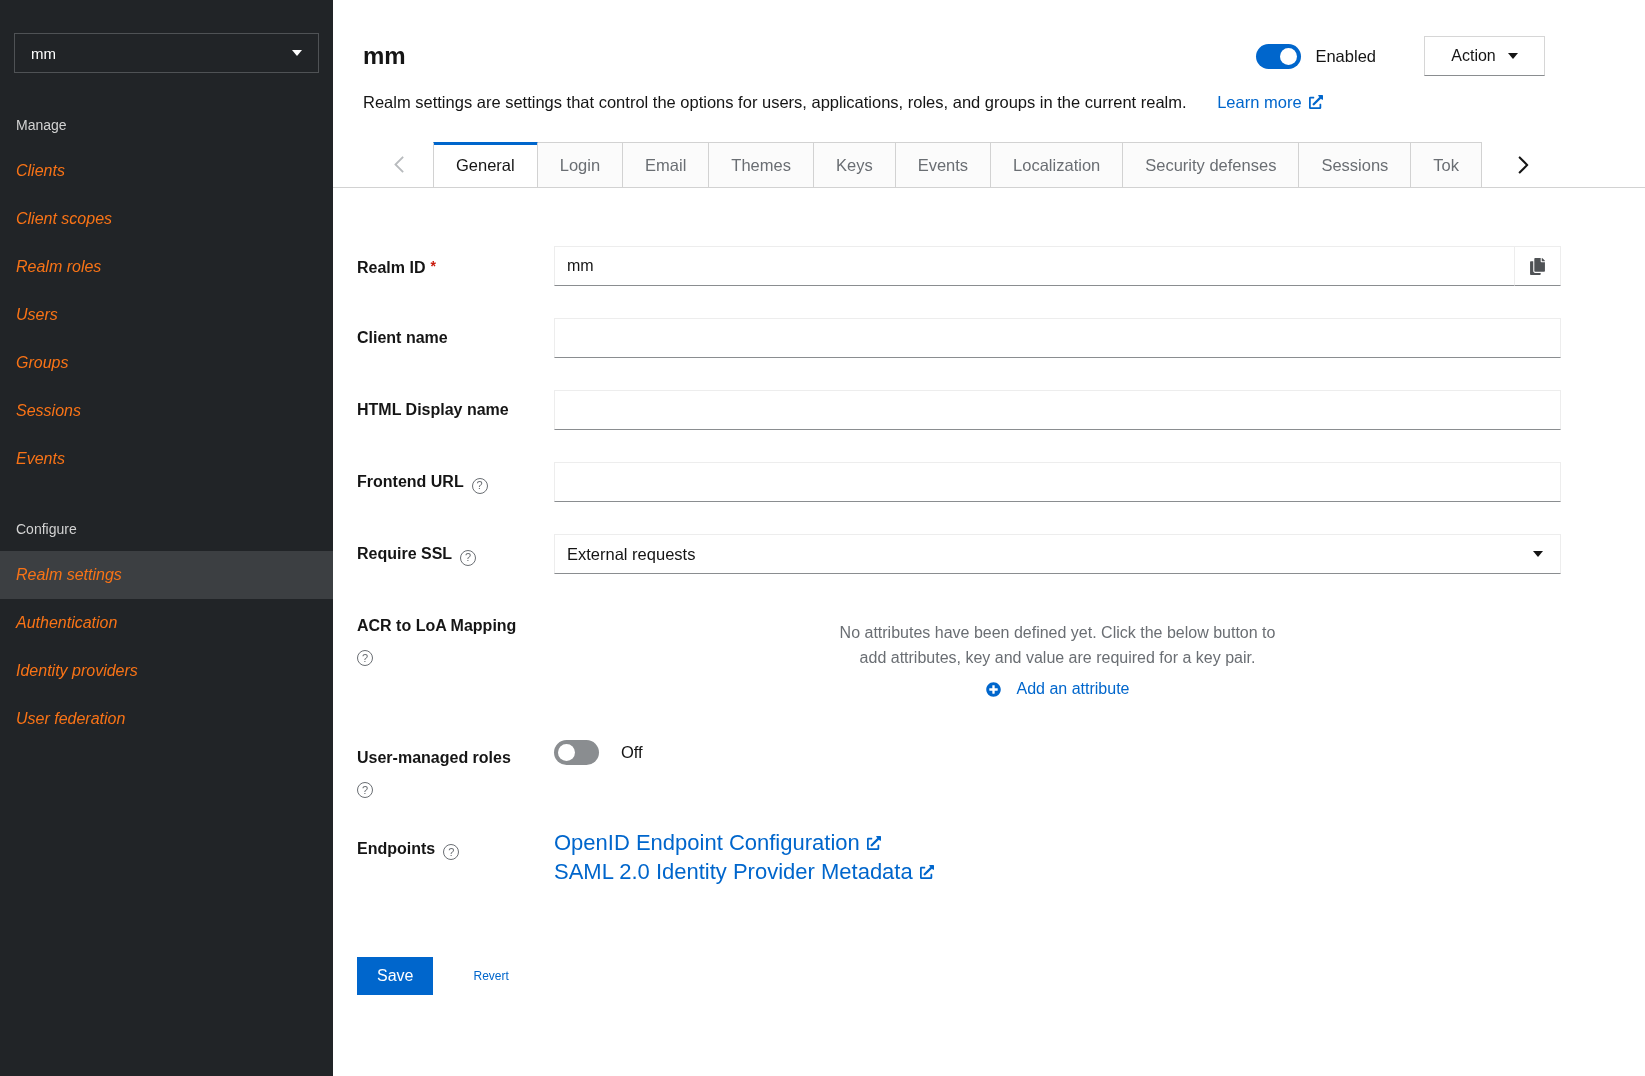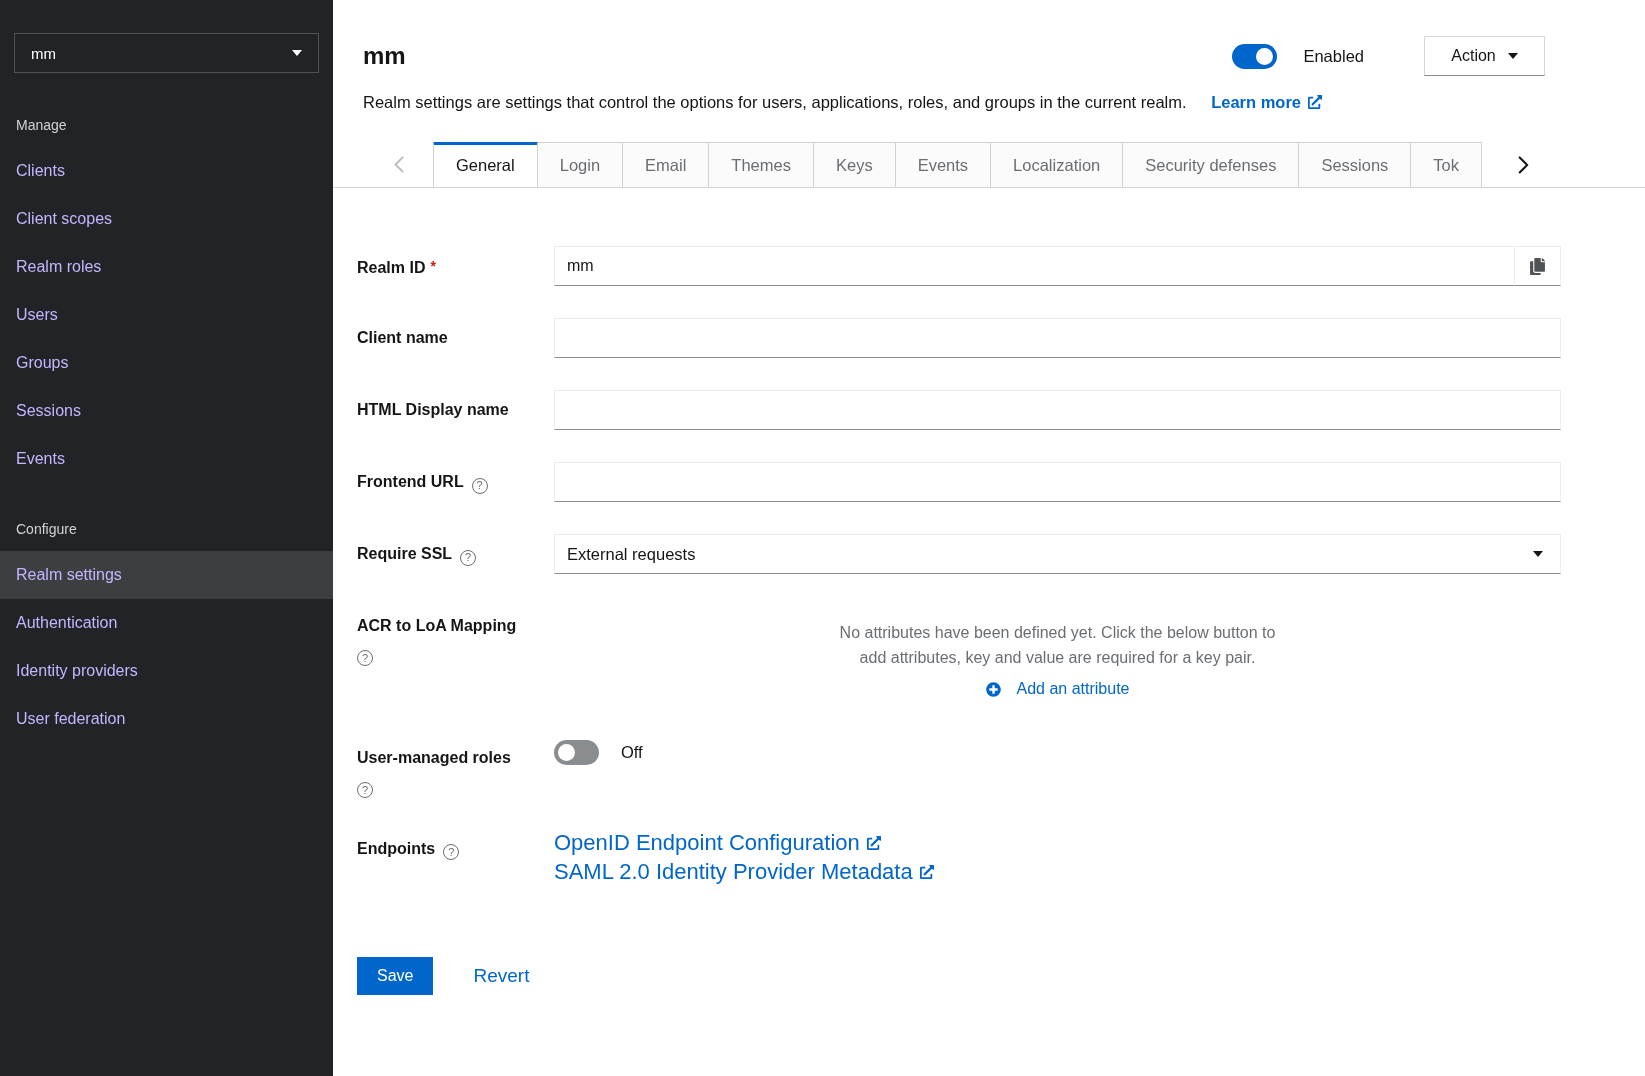--- a/index.html
+++ b/index.html
@@ -31,35 +31,36 @@
     font-size: 15px;
     cursor: pointer;
   }
   .section-title {
     margin: 44px 16px 14px;
     font-size: 14px;
     color: #d2d2d2;
   }
   .nav-section + .nav-section .section-title { margin-top: 38px; }
   .nav-item {
-    color: #c4b5fd;
+    color: #f97316;
     font-size: 16px;
     line-height: 20px;
     padding: 14px 16px;
     cursor: pointer;
+    font-style: italic;
   }
   .nav-item.selected { background: #3c3f42; }
 
   
   .main { flex: 1; display: flex; flex-direction: column; min-width: 0; }
 
   .header { padding: 36px 100px 0 30px; }
   .header-top { display: flex; align-items: center; }
   .page-title { font-size: 24px; font-weight: 700; }
-  .header-right { margin-left: auto; display: flex; align-items: center; gap: 12px; }
+  .header-right { margin-left: auto; display: flex; align-items: center; }
 
   .toggle { width: 45px; height: 25px; border-radius: 14px; position: relative; cursor: pointer; }
   .toggle .knob { position: absolute; top: 4px; width: 17px; height: 17px; border-radius: 50%; background: #fff; }
   .toggle.on  { background: #0066cc; }
   .toggle.on .knob { right: 4px; }
   .toggle.off { background: #8a8d90; }
   .toggle.off .knob { left: 4px; }
 
   .enabled-label { margin-left: 14px; font-size: 16.5px; }
   .action-btn {
@@ -76,21 +77,21 @@
     width: 0; height: 0; display: inline-block;
     border-left: 5px solid transparent;
     border-right: 5px solid transparent;
     border-top: 6px solid currentColor;
   }
   .caret-white { color: #ffffff; }
   .caret-dark  { color: #151515; }
 
   .description { margin-top: 14px; font-size: 16.5px; line-height: 24px; }
   .link { color: #0066cc; text-decoration: none; cursor: pointer; }
-  .learn-more { margin-left: 20px; white-space: nowrap; font-weight: bold; }
+  .learn-more { margin-left: 26px; white-space: nowrap; }
   .ext-icon { width: 14px; height: 14px; fill: #0066cc; margin-left: 7px; vertical-align: -1px; }
 
   
   .tabs-bar {
     margin-top: 28px;
     height: 46px;
     display: flex;
     border-bottom: 1px solid #d2d2d2;
     background: #ffffff;
   }
@@ -189,21 +190,21 @@
 
   .actions { display: flex; align-items: center; margin-top: 66px; }
   .btn-primary {
     background: #0066cc; color: #ffffff;
     border: none; height: 38px; padding: 0 20px;
     font-size: 16px; font-family: inherit; cursor: pointer;
   }
   .btn-link {
     margin-left: 40px;
     background: none; border: none;
-    color: #0066cc; font-size: 19px; font-family: inherit; cursor: pointer;
+    color: #0066cc; font-size: 12px; font-family: inherit; cursor: pointer;
   }
 </style>
 </head>
 <body>
 
 <aside class="sidebar">
   <div class="realm-selector">
     <span>mm</span>
     <span class="caret caret-white"></span>
   </div>

